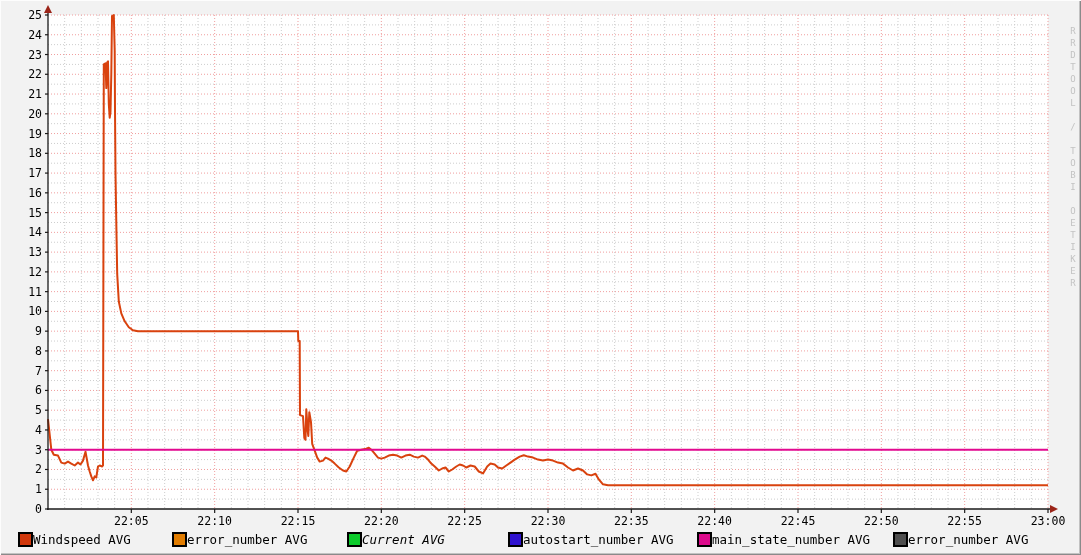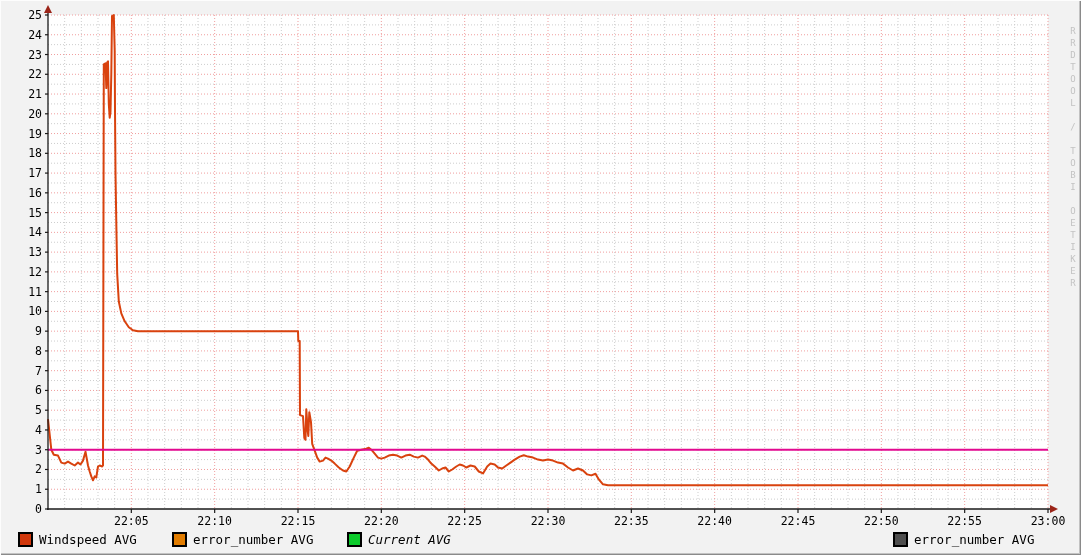--- a/index.html
+++ b/index.html
@@ -4,21 +4,21 @@
 <style>
   html,body{margin:0;padding:0;background:#e8e8e8;}
   .frame{
     position:relative;width:1081px;height:555px;overflow:hidden;
     background:#f2f2f2;
     font-family:"DejaVu Sans Mono","Liberation Mono",monospace;
     box-shadow: inset 1px 1px 0 #fdfdfd, inset -1px -1px 0 #8a8a8a, inset -2px -2px 0 #c2c2c2;
   }
   .chart-svg{position:absolute;left:0;top:0;}
   .legend{position:absolute;left:0;top:0;width:100%;height:100%;pointer-events:none;}
-  .legend-item{position:absolute;top:532px;display:flex;align-items:center;gap:6px;
+  .legend-item{position:absolute;top:532px;display:flex;align-items:center;
     font-size:12.5px;color:#000;white-space:nowrap;pointer-events:auto;}
   .legend-swatch{width:11px;height:11px;border:2px solid #000;flex:0 0 auto;}
   .watermark{
     position:absolute;top:26px;right:3px;color:#c3c3c3;font-size:9px;letter-spacing:2px;
     writing-mode:vertical-rl;text-orientation:upright;line-height:10px;
     font-family:"DejaVu Sans Mono","Liberation Mono",monospace;
   }
 </style>
 </head>
 <body>
@@ -227,20 +227,28 @@
       <span>Windspeed AVG</span>
     </div>
     <div class="legend-item" style="left: 172px;">
       <span class="legend-swatch" style="background: rgb(225, 124, 0);"></span>
       <span>error_number AVG</span>
     </div>
     <div class="legend-item" style="left: 347px; font-style: italic;">
       <span class="legend-swatch" style="background: rgb(12, 203, 43);"></span>
       <span>Current AVG</span>
     </div>
+    <div class="legend-item" style="left: 508px;">
+      <span class="legend-swatch" style="background: rgb(46, 17, 207);"></span>
+      <span>autostart_number AVG</span>
+    </div>
+    <div class="legend-item" style="left: 697px;">
+      <span class="legend-swatch" style="background: rgb(221, 10, 140);"></span>
+      <span>main_state_number AVG</span>
+    </div>
     <div class="legend-item" style="left: 893px;">
       <span class="legend-swatch" style="background: rgb(78, 78, 78);"></span>
       <span>error_number AVG</span>
     </div>
   </div>
 
   <div class="watermark">RRDTOOL / TOBI OETIKER</div>
 </div>
 
 </body></html>

